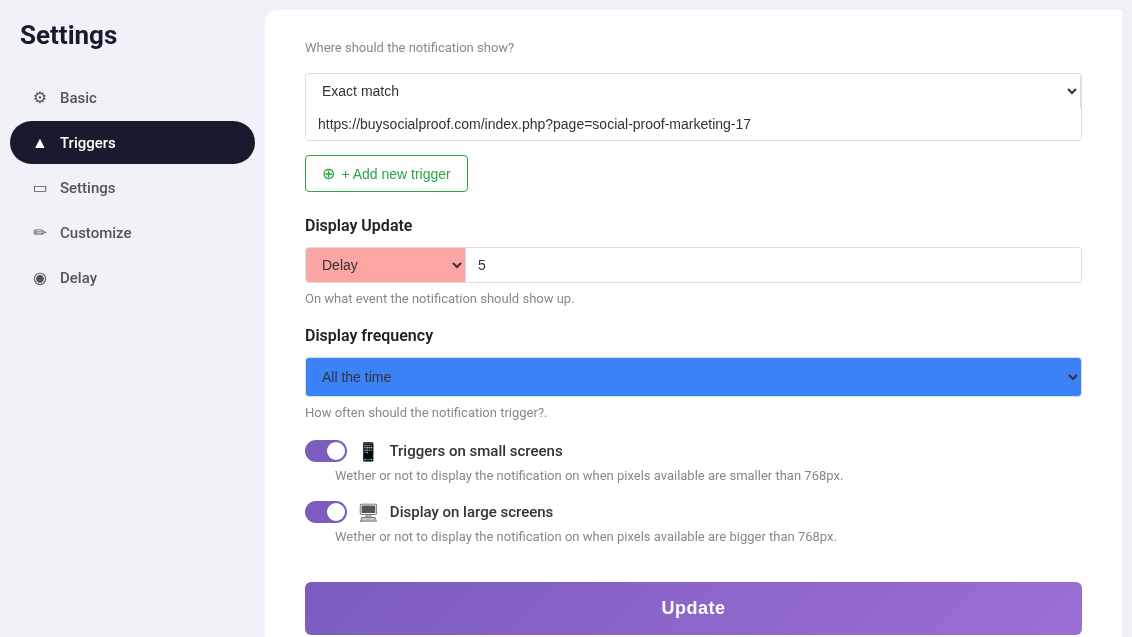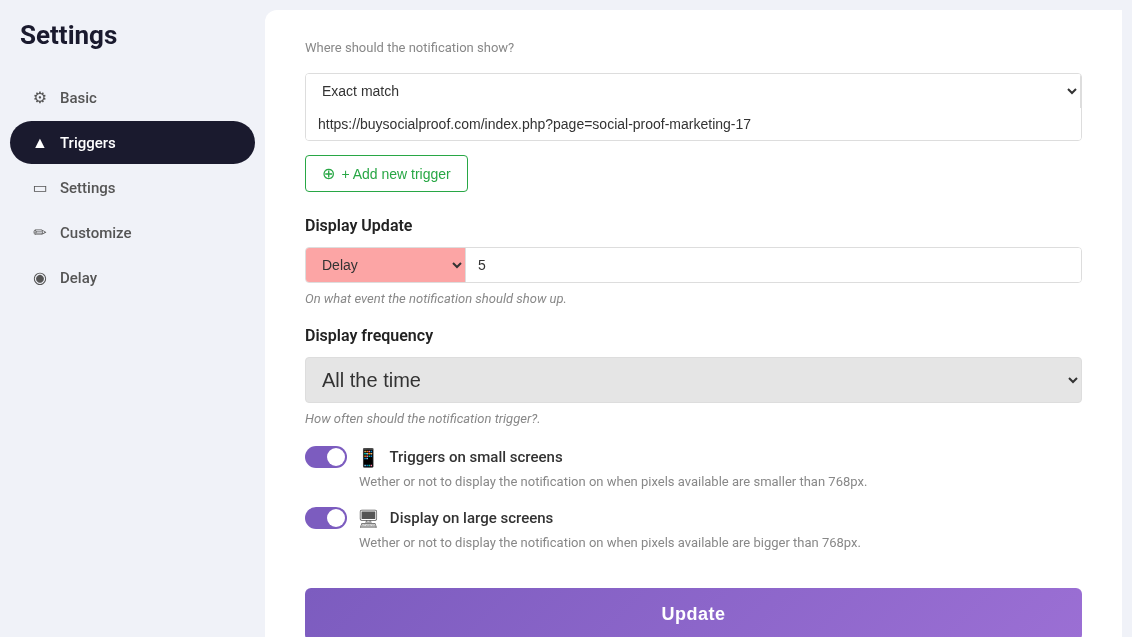--- a/index.html
+++ b/index.html
@@ -186,31 +186,30 @@
       border: none;
       padding: 8px 12px;
       font-size: 14px;
       color: #333;
       outline: none;
     }
     .hint-text {
       color: #888;
       font-size: 13px;
       margin-bottom: 20px;
-      font-style: italic;
     }
     
     .freq-select {
       width: 100%;
       border: 1px solid #ddd;
       border-radius: 4px;
       padding: 10px 12px;
-      font-size: 20px;
-      color: #333;
-      background: #e5e5e5;
+      font-size: 14px;
+      color: #333;
+      background: #3b82f6;
       appearance: auto;
       cursor: pointer;
       outline: none;
       margin-bottom: 8px;
     }
     
     .display-toggle-row {
       display: flex;
       align-items: center;
       gap: 10px;
@@ -222,21 +221,21 @@
       color: #333;
     }
     .display-toggle-icon {
       font-size: 18px;
       color: #555;
     }
     .display-subtitle {
       color: #888;
       font-size: 13px;
       margin-bottom: 18px;
-      margin-left: 54px;
+      margin-left: 30px;
     }
     
     .update-btn {
       width: 100%;
       padding: 16px;
       background: linear-gradient(135deg, #7c5cbf, #9b6fd4);
       color: #fff;
       font-size: 18px;
       font-weight: 600;
       border: none;

